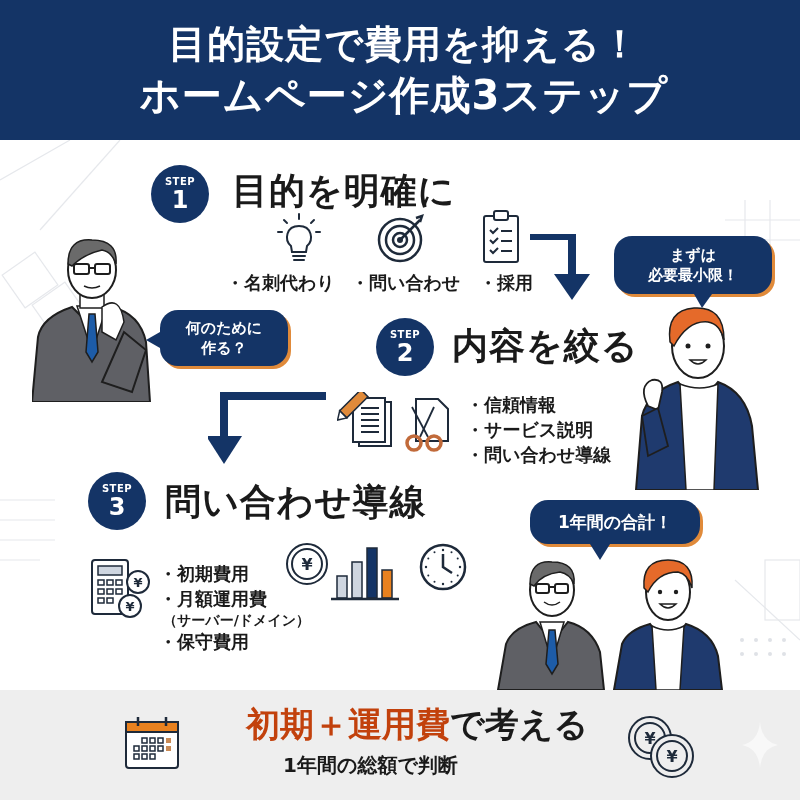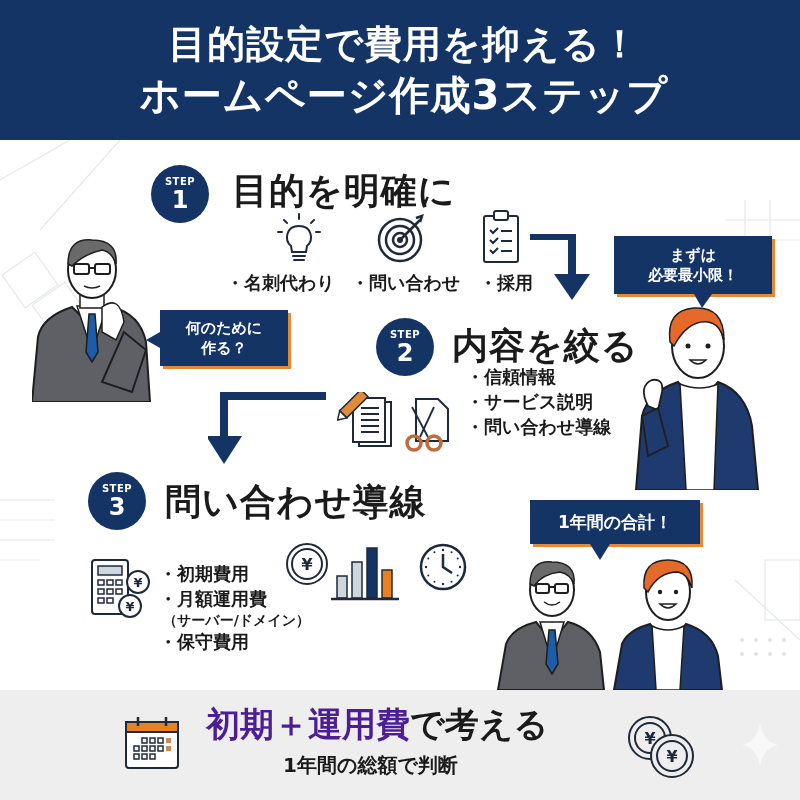--- a/index.html
+++ b/index.html
@@ -32,33 +32,33 @@
 
   .step-title { position: absolute; font-size: 36px; font-weight: bold; color: #1a1a1a; letter-spacing: 1px; }
 
   .icon { position: absolute; }
   .bullet-row { position: absolute; font-size: 18px; font-weight: bold; color: #1a1a1a; white-space: nowrap; }
   .bullet-list { position: absolute; font-size: 18px; font-weight: bold; color: #1a1a1a; line-height: 25px; }
   .bullet-list .sub { font-size: 14px; line-height: 18px; padding-left: 4px; text-align: right; }
 
   .bubble {
     position: absolute; background: #143466; color: #fff; font-weight: bold;
-    border-radius: 0; text-align: center; box-shadow: 3px 3px 0 #e08a3a;
+    border-radius: 18px; text-align: center; box-shadow: 3px 3px 0 #e08a3a;
     display: flex; flex-direction: column; justify-content: center;
   }
   .bubble .tail { position: absolute; width: 0; height: 0; }
 
   .footer {
     position: absolute; left: 0; top: 690px; width: 800px; height: 110px;
     background: #eeeeee;
   }
   .footer .main {
     position: absolute; left: 206px; top: 12px; font-size: 34px; font-weight: bold; white-space: nowrap;
   }
-  .footer .main .hl { color: #4c1d95; }
+  .footer .main .hl { color: #c2410c; margin-left: 40px; }
   .footer .main .rest { color: #1a1a1a; }
   .footer .sub {
     position: absolute; left: 283px; top: 62px; font-size: 20px; font-weight: bold; color: #1a1a1a;
   }
 </style>
 </head>
 <body>
 
 <div class="header">
   <div class="line1">目的設定で費用を抑える！</div>
@@ -170,21 +170,21 @@
   <span>作る？</span>
   <span class="tail" style="left:-14px; top:22px; border-top:8px solid transparent; border-bottom:8px solid transparent; border-right:14px solid #143466;"></span>
 </div>
 
 <div class="step-badge" style="left:376px; top:318px;">
   <span class="s-label">STEP</span>
   <span class="s-num">2</span>
 </div>
 <div class="step-title" style="left:452px; top:322px;">内容を絞る</div>
 
-<div class="bullet-list" style="left:466px; top:364px;">
+<div class="bullet-list" style="left:466px; top:392px;">
   <div>・信頼情報</div>
   <div>・サービス説明</div>
   <div>・問い合わせ導線</div>
 </div>
 
 <svg class="icon" style="left:337px; top:392px;" width="60" height="60" viewBox="0 0 60 60">
   <g stroke="#1e2a3a" stroke-width="2" fill="#fff">
     <rect x="22" y="10" width="32" height="44"></rect>
     <rect x="16" y="6" width="32" height="44"></rect>
   </g>

